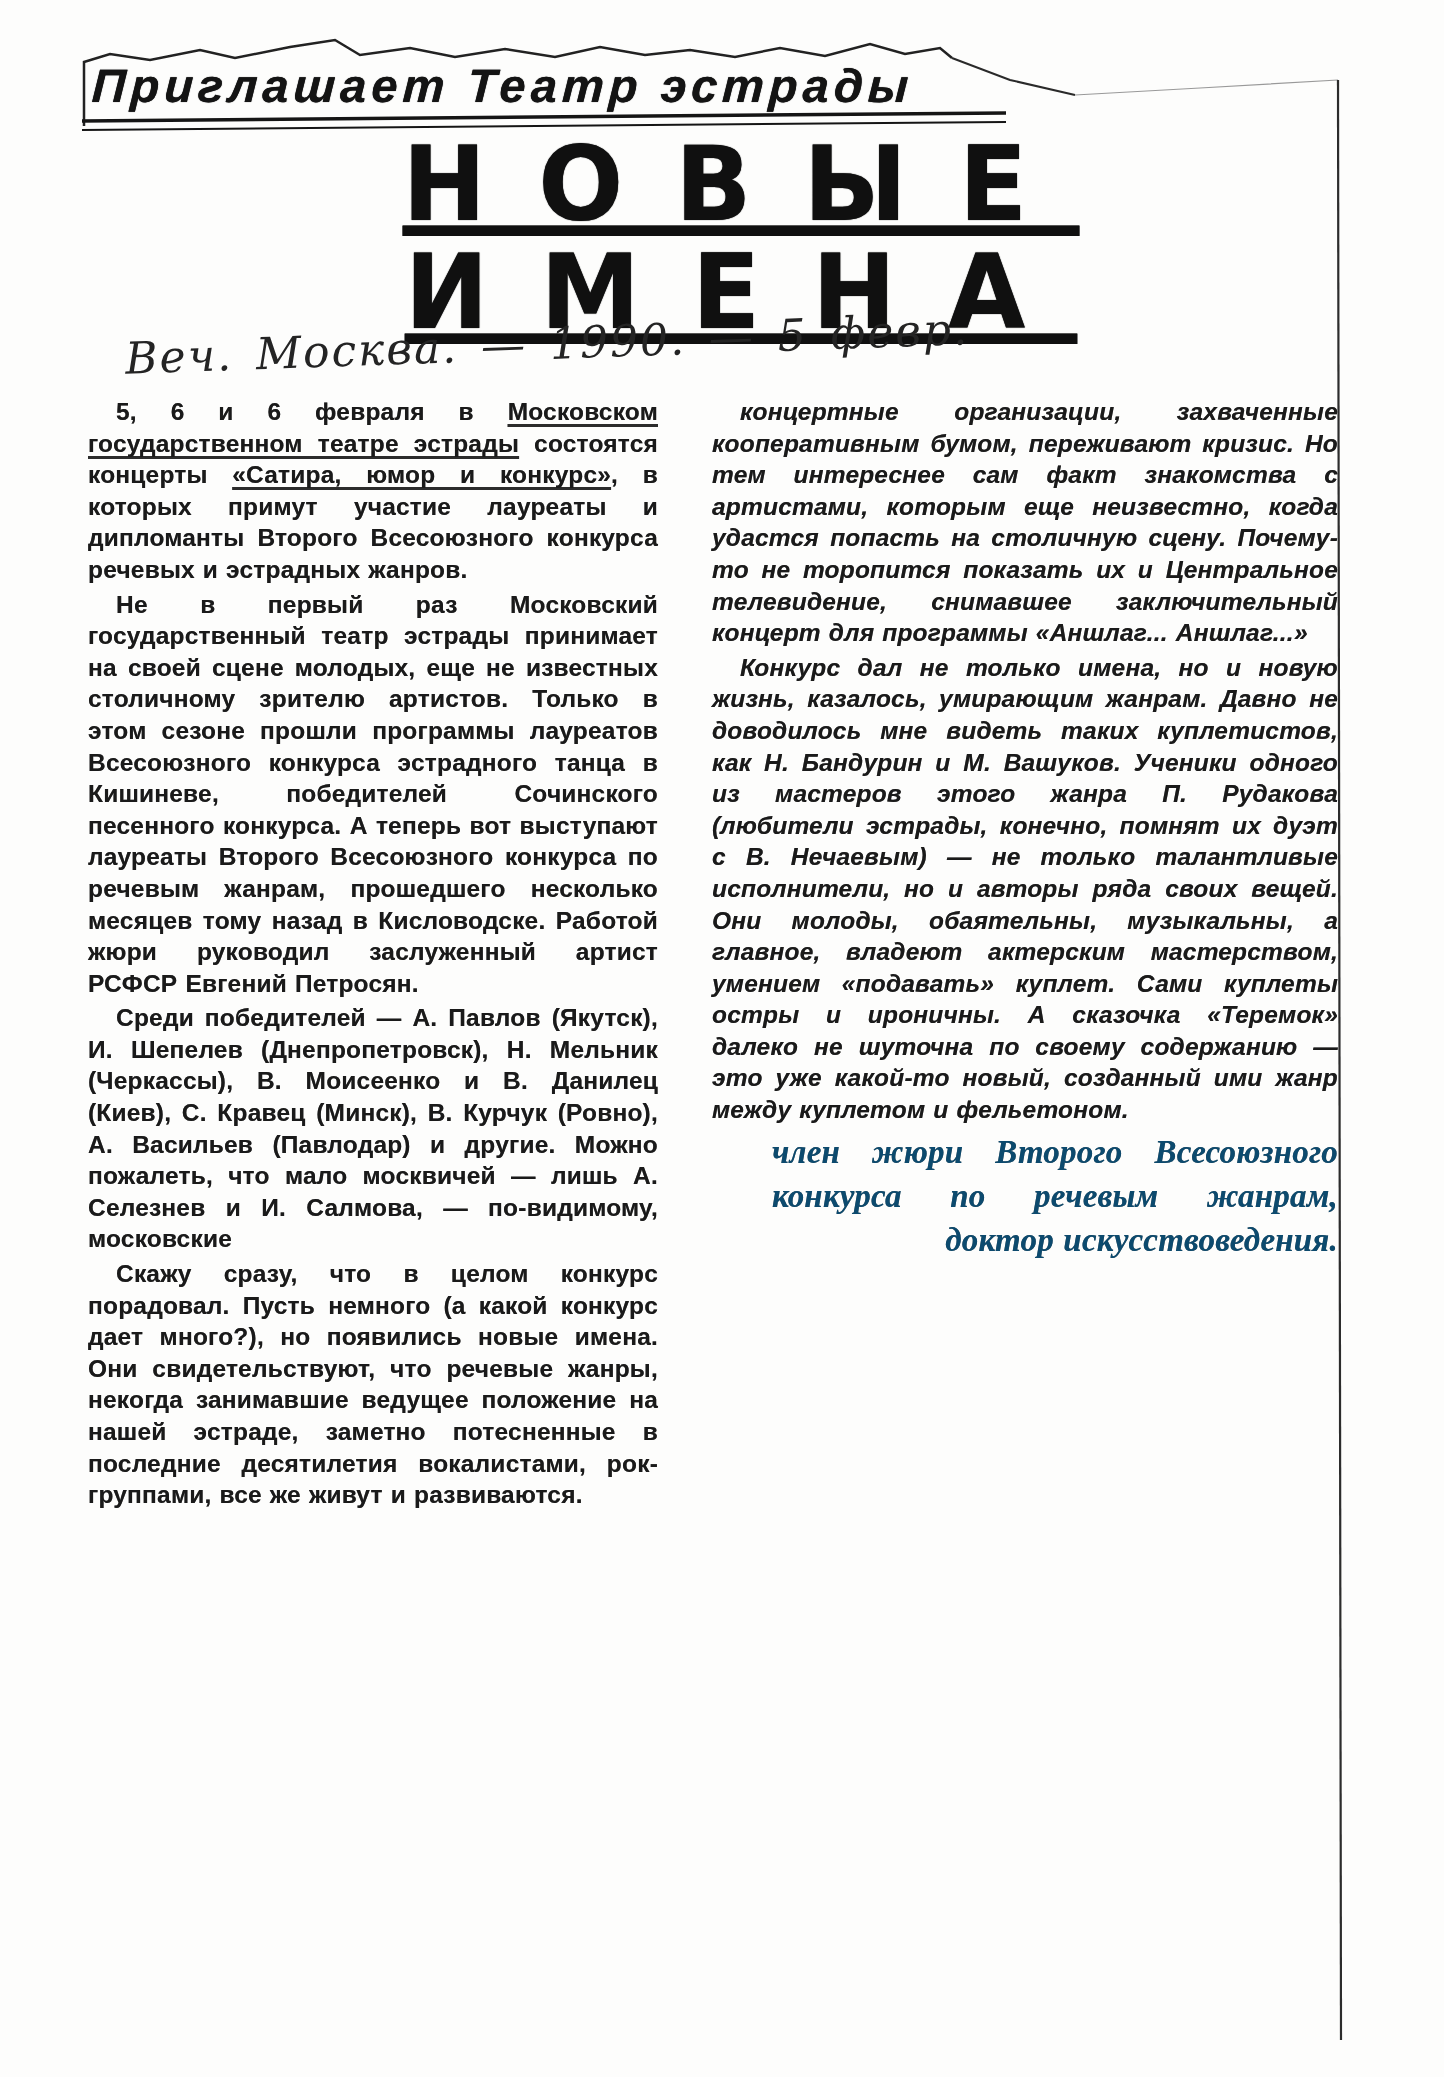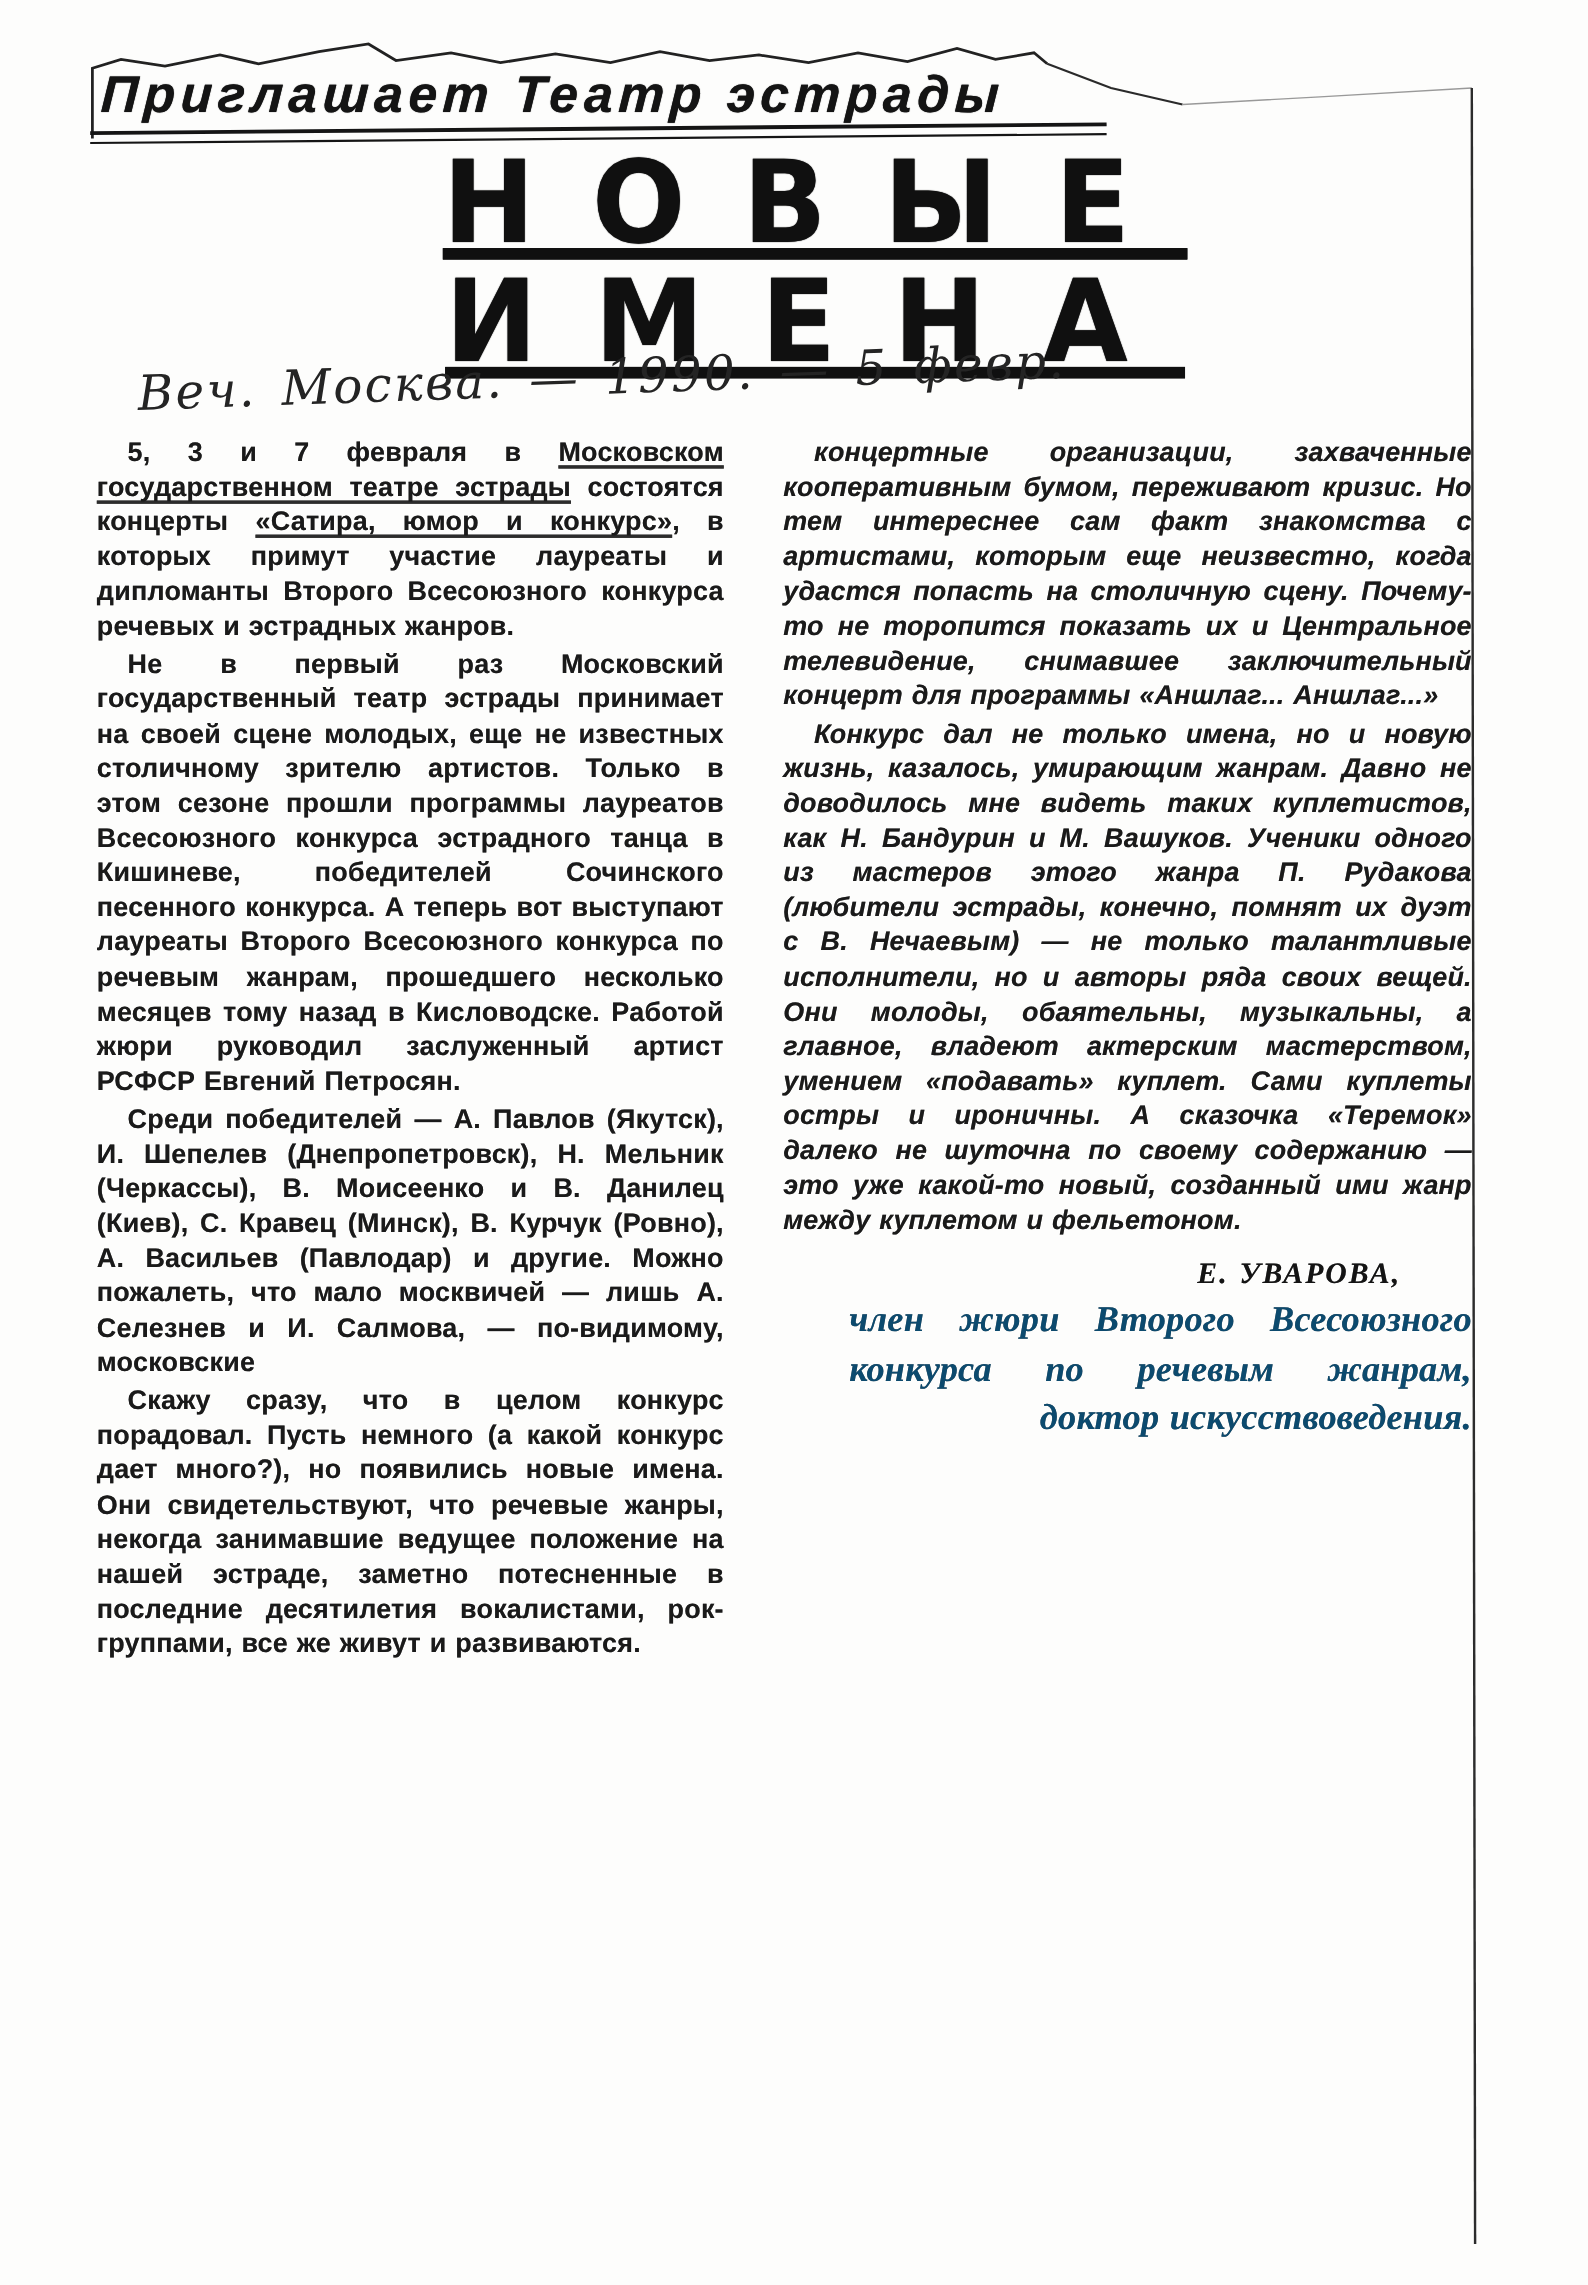--- a/index.html
+++ b/index.html
@@ -144,28 +144,27 @@
   <div class="headline">
     <div class="headline-line">НОВЫЕ</div>
     <div class="headline-line">ИМЕНА</div>
   </div>
 
   <div class="handwriting">Веч. Москва. — 1990. — 5 февр.</div>
 
   <div class="columns">
 
     <div class="col col-left">
-      <p class="body-p"><span>5, 3 и 7 февраля в </span><span class="pen-underline">Московском государственном театре эстрады</span><span> состоятся концерты </span><span class="pen-underline">«Сатира, юмор и конкурс»</span><span>, в которых примут участие лауреаты и дипломанты Второго Всесоюзного конкурса речевых и эстрадных жанров.</span></p>
+      <p class="body-p"><span>5, 6 и 6 февраля в </span><span class="pen-underline">Московском государственном театре эстрады</span><span> состоятся концерты </span><span class="pen-underline">«Сатира, юмор и конкурс»</span><span>, в которых примут участие лауреаты и дипломанты Второго Всесоюзного конкурса речевых и эстрадных жанров.</span></p>
       <p class="body-p">Не в первый раз Московский государственный театр эстрады принимает на своей сцене молодых, еще не известных столичному зрителю артистов. Только в этом сезоне прошли программы лауреатов Всесоюзного конкурса эстрадного танца в Кишиневе, победителей Сочинского песенного конкурса. А теперь вот выступают лауреаты Второго Всесоюзного конкурса по речевым жанрам, прошедшего несколько месяцев тому назад в Кисловодске. Работой жюри руководил заслуженный артист РСФСР Евгений Петросян.</p>
       <p class="body-p">Среди победителей — А. Павлов (Якутск), И. Шепелев (Днепропетровск), Н. Мельник (Черкассы), В. Моисеенко и В. Данилец (Киев), С. Кравец (Минск), В. Курчук (Ровно), А. Васильев (Павлодар) и другие. Можно пожалеть, что мало москвичей — лишь А. Селезнев и И. Салмова, — по-видимому, московские</p>
       <p class="body-p">Скажу сразу, что в целом конкурс порадовал. Пусть немного (а какой конкурс дает много?), но появились новые имена. Они свидетельствуют, что речевые жанры, некогда занимавшие ведущее положение на нашей эстраде, заметно потесненные в последние десятилетия вокалистами, рок-группами, все же живут и развиваются.</p>
     </div>
 
     <div class="col col-right">
       <p class="body-p">концертные организации, захваченные кооперативным бумом, переживают кризис. Но тем интереснее сам факт знакомства с артистами, которым еще неизвестно, когда удастся попасть на столичную сцену. Почему-то не торопится показать их и Центральное телевидение, снимавшее заключительный концерт для программы «Аншлаг... Аншлаг...»</p>
       <p class="body-p">Конкурс дал не только имена, но и новую жизнь, казалось, умирающим жанрам. Давно не доводилось мне видеть таких куплетистов, как Н. Бандурин и М. Вашуков. Ученики одного из мастеров этого жанра П. Рудакова (любители эстрады, конечно, помнят их дуэт с В. Нечаевым) — не только талантливые исполнители, но и авторы ряда своих вещей. Они молоды, обаятельны, музыкальны, а главное, владеют актерским мастерством, умением «подавать» куплет. Сами куплеты остры и ироничны. А сказочка «Теремок» далеко не шуточна по своему содержанию — это уже какой-то новый, созданный ими жанр между куплетом и фельетоном.</p>
-      <div class="sig-name">Е. УВАРОВА,</div>
       <div class="sig-role">член жюри Второго Всесоюзного конкурса по речевым жанрам, доктор искусствоведения.</div>
     </div>
 
   </div>
 
 </div>
 
 </body></html>

